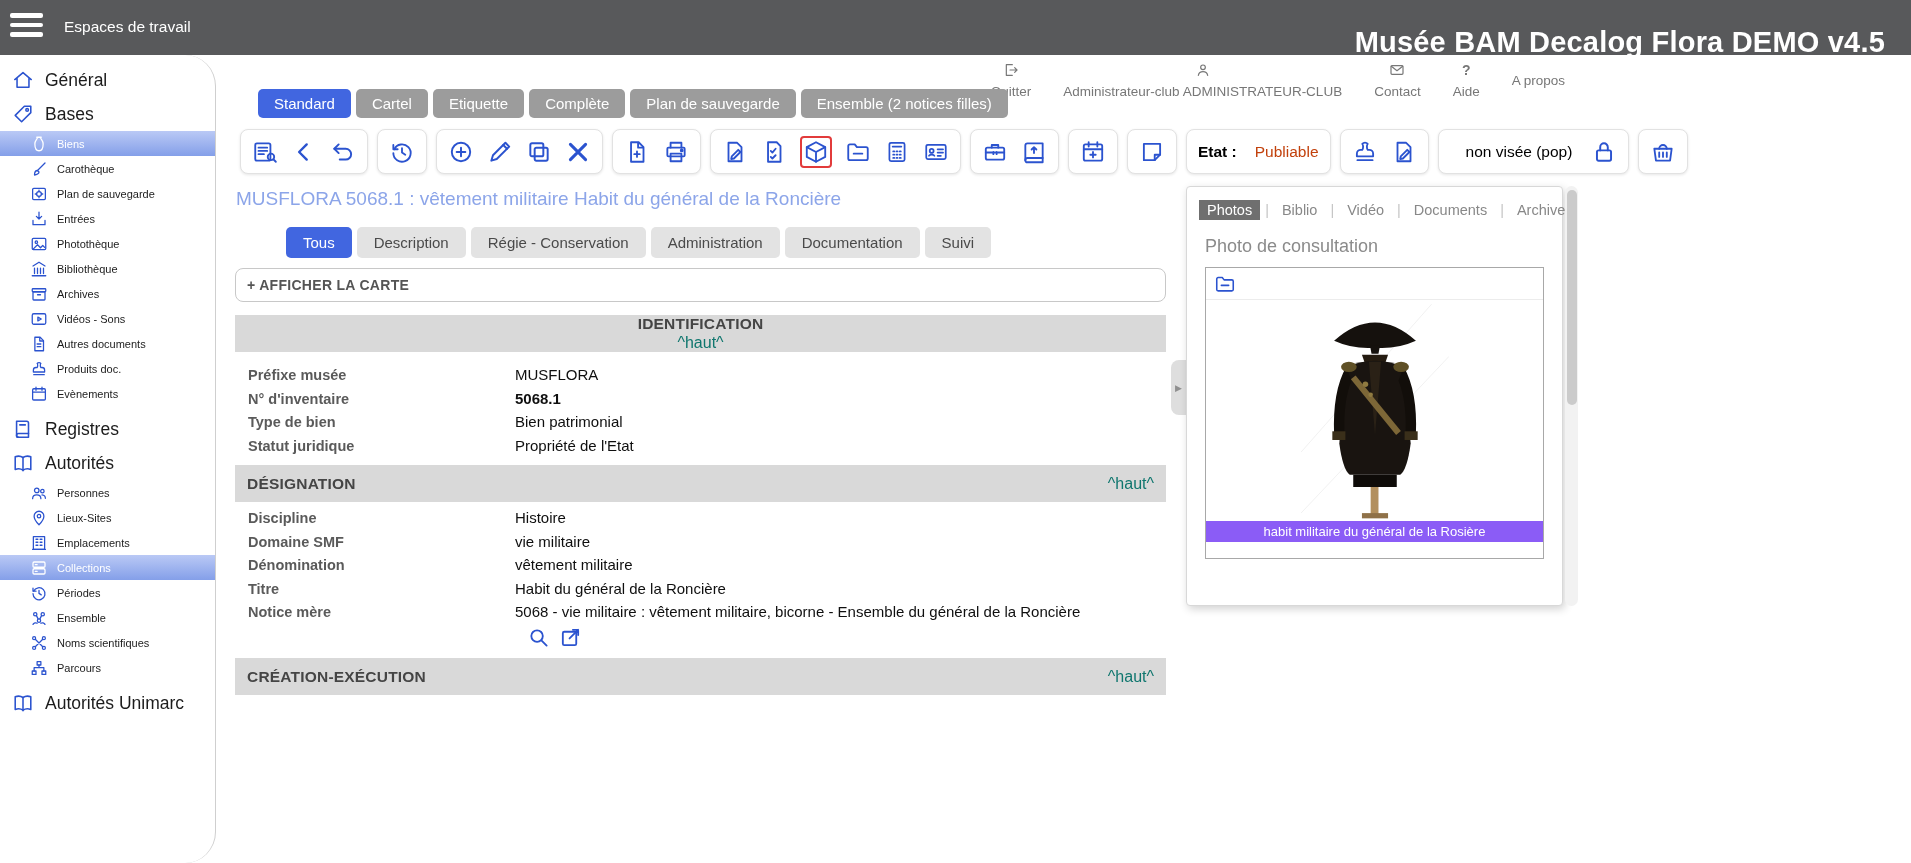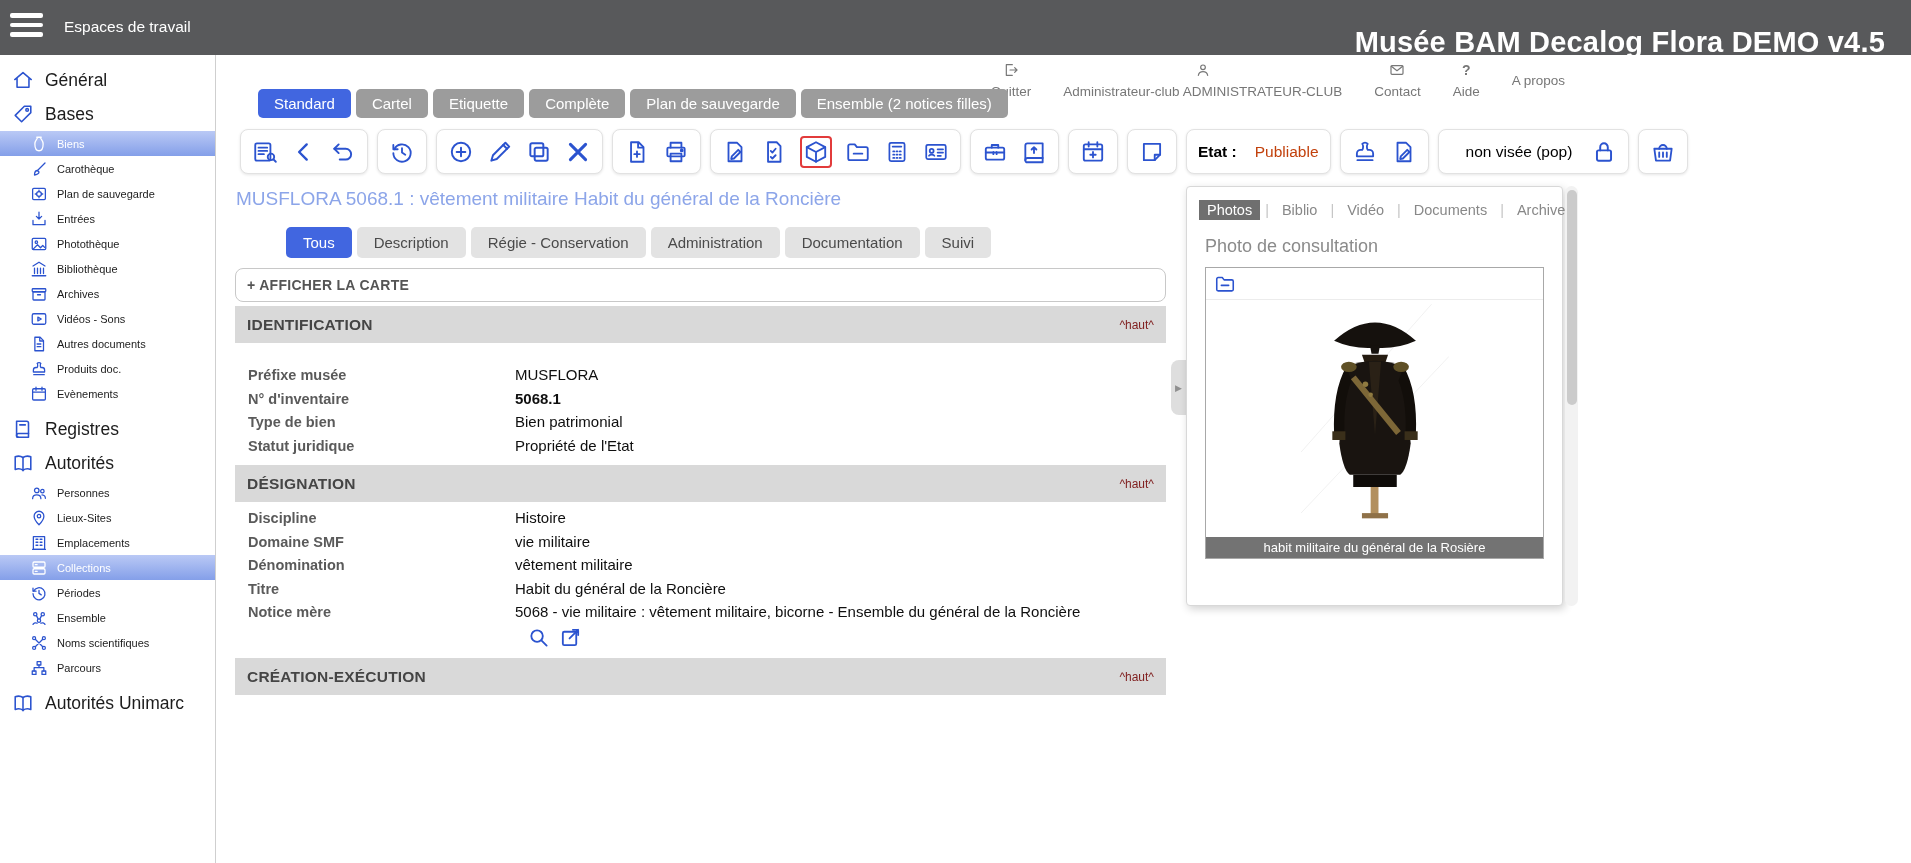--- a/index.html
+++ b/index.html
@@ -8,21 +8,21 @@
        font-family:"Liberation Sans",sans-serif;}
 
   
   .header{position:absolute;top:0;left:0;width:100%;height:55px;background:#58595b;color:#fff;}
   .burger{position:absolute;left:10px;top:13px;width:33px;display:flex;flex-direction:column;gap:5px;cursor:pointer;background:none;border:none;}
   .burger span{height:4.5px;background:#fff;border-radius:2px;display:block;}
   .ws-label{position:absolute;left:64px;top:18px;font-size:15.5px;}
   .app-title{position:absolute;right:26px;top:10px;font-size:29px;font-weight:bold;letter-spacing:.2px;margin-top:16px;}
 
   
-  .sidebar{position:absolute;top:55px;left:0;width:216px;height:808px;border-right:1px solid #cfcfcf;background:#fff;padding-top:8px;overflow:hidden;}
+  .sidebar{position:absolute;top:55px;left:0;width:216px;height:808px;border-right:1px solid #cfcfcf;background:#fff;padding-top:8px;overflow:hidden;border-radius:31px;}
   .side-item{display:flex;align-items:center;cursor:pointer;color:#1c1c1c;}
   .side-item.top{gap:11px;padding:6px 8px 6px 12px;font-size:17.5px;}
   .side-item.sub{gap:9px;padding:3.5px 8px 3.5px 30px;font-size:11px;}
   .side-item .ic{color:#2b53cf;flex:none;}
   .side-item.top .ic{width:22px;height:22px;}
   .side-item.sub .ic{width:18px;height:18px;}
   .side-item.sel{background:linear-gradient(180deg,#bac9f5,#849fe9);color:#fff;}
   .side-item.sel .ic{color:#fff;}
   .side-gap{height:6px;}
 
@@ -48,22 +48,22 @@
   .visa-txt{font-size:15.5px;color:#000;margin-right:6px;margin-left:16px;}
 
   
   .rec-title{position:absolute;left:236px;top:188px;font-size:19px;color:#8ca5e9;}
   .rec-tabs{position:absolute;left:258px;top:227px;display:flex;gap:5px;padding-left:28px;}
   .rtab{height:31px;display:flex;align-items:center;padding:0 17px;border-radius:5px;background:#e3e3e3;color:#4a4a4a;font-size:15px;cursor:pointer;border:none;font-family:inherit;}
   .rtab.active{background:#4166e0;color:#fff;}
   .afficher{position:absolute;left:235px;top:268px;width:931px;height:34px;background:#fff;border:1px solid #c8c8c8;border-radius:8px;display:flex;align-items:center;padding-left:11px;font-size:14px;font-weight:bold;color:#555;cursor:pointer;letter-spacing:.3px;}
   .sec-head{position:absolute;left:235px;width:931px;height:37px;background:#d9d9d9;display:flex;align-items:center;justify-content:space-between;padding:0 12px;}
   .sec-head .t{font-size:15.5px;font-weight:bold;color:#454545;letter-spacing:.2px;}
-  .sec-head .haut{font-size:12px;color:#7f1d1d;cursor:pointer;background:none;border:none;font-family:inherit;}
-  #sec-ident{top:306px;}
+  .sec-head .haut{font-size:16px;color:#0f766e;cursor:pointer;background:none;border:none;font-family:inherit;}
+  #sec-ident{top:315px;flex-direction:column;}
   #sec-design{top:465px;}
   #sec-creation{top:658px;}
   .rows{position:absolute;left:235px;width:931px;}
   #rows-ident{top:366px;}
   #rows-design{top:509px;}
   .frow{display:flex;align-items:flex-start;height:23.5px;padding-left:13px;font-size:15px;}
   .frow .lbl{width:267px;font-weight:bold;color:#5a5a5a;font-size:14.5px;padding-top:1px;}
   .frow .val{color:#0f0f0f;}
   .val.bold{font-weight:bold;}
   .link-icons{position:absolute;left:527px;top:626px;display:flex;gap:9px;color:#2b53cf;}
@@ -73,21 +73,21 @@
   .media-panel{position:absolute;left:1186px;top:186px;width:377px;height:420px;background:#fff;border:1px solid #d8d8d8;border-radius:4px;box-shadow:2px 3px 8px rgba(0,0,0,.18);}
   .mp-tabs{display:flex;align-items:center;margin:13px 12px 0;font-size:14.5px;color:#888;}
   .mp-tab{cursor:pointer;padding:2px 8px;background:none;border:none;color:#888;font-size:14.5px;font-family:inherit;}
   .mp-tab.active{background:#6f6f6f;color:#fff;}
   .mp-sep{color:#c5c5c5;margin:0 5px;}
   .mp-heading{margin:16px 0 0 18px;font-size:18px;color:#8b8b8b;}
   .photo-box{position:relative;margin:10px 18px 0;height:292px;border:1px solid #a8a8a8;background:#fff;overflow:hidden;}
   .pb-head{height:32px;display:flex;align-items:center;padding-left:8px;color:#2b53cf;border-bottom:1px solid #ececec;}
   .pb-head svg{width:22px;height:22px;}
   .pb-img{display:flex;justify-content:center;align-items:flex-start;padding-top:4px;}
-  .pb-caption{position:absolute;left:0;right:0;bottom:0;background:#737373;color:#fff;font-size:13px;text-align:center;padding:3px 0;}
+  .pb-caption{position:absolute;left:0;right:0;bottom:16px;background:#8b5cf6;color:#fff;font-size:13px;text-align:center;padding:3px 0;}
 
   
   .collapse-handle{position:absolute;left:1171px;top:360px;width:15px;height:55px;background:#dedede;border-radius:8px 0 0 8px;cursor:pointer;display:flex;align-items:center;justify-content:center;color:#8f8f8f;font-size:9px;border:none;}
   .scrollbar{position:absolute;left:1565px;top:186px;width:13px;height:420px;background:#f2f2f2;border-radius:7px;}
   .scroll-thumb{position:absolute;left:1.5px;top:4px;width:10px;height:215px;background:#cbcbcb;border-radius:5px;cursor:pointer;}
   .defs{position:absolute;width:0;height:0;overflow:hidden;}
 </style>
 </head>
 <body>
 

